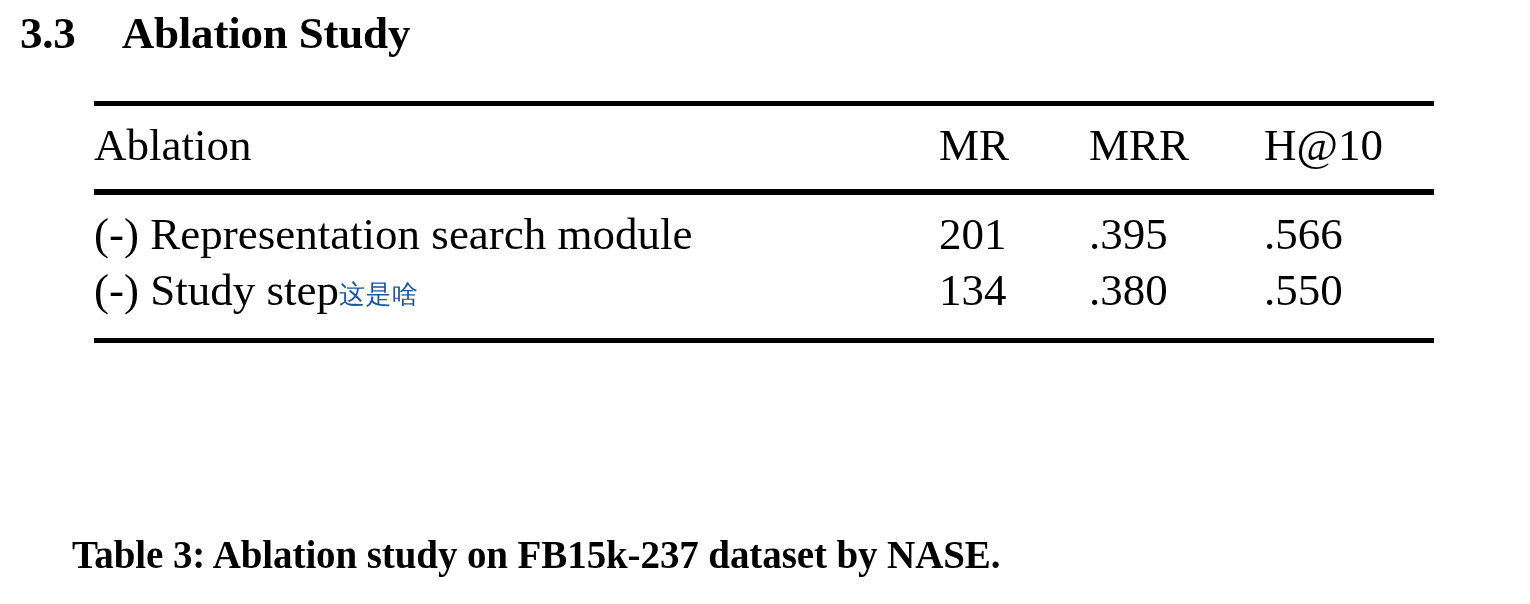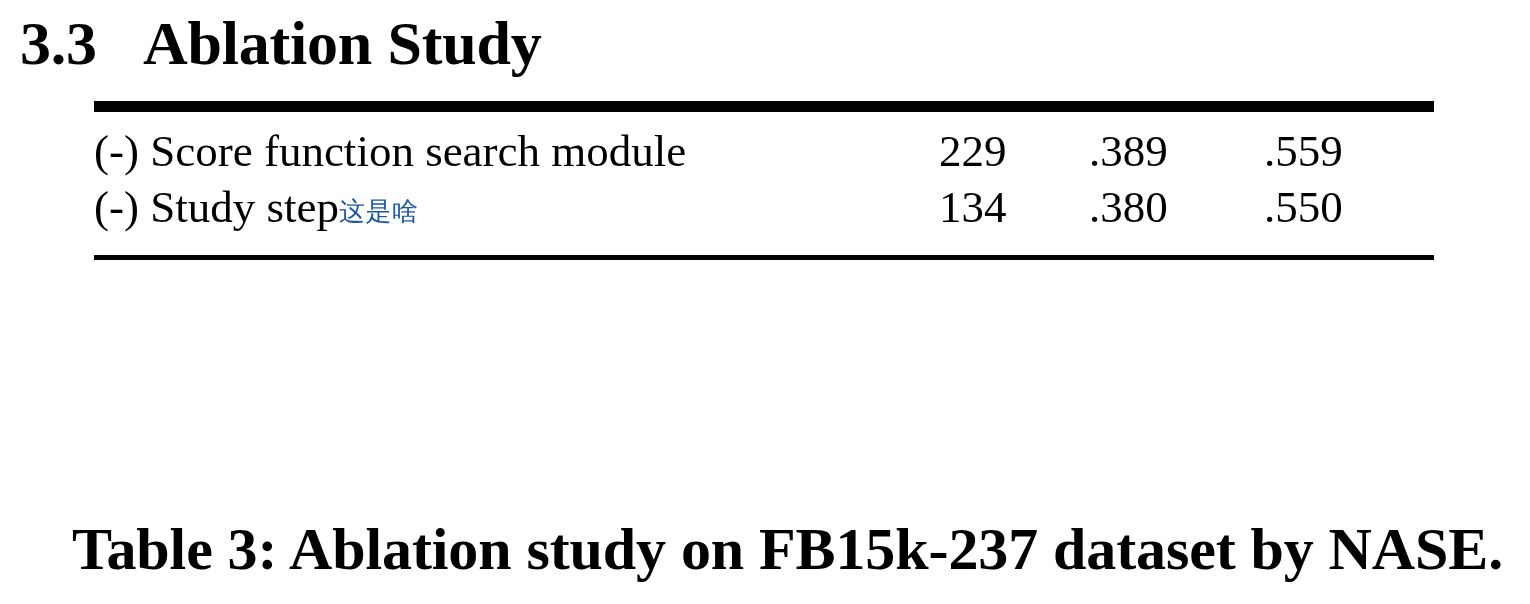--- a/index.html
+++ b/index.html
@@ -15,21 +15,21 @@
     font-family: "Liberation Serif", "DejaVu Serif", serif;
     color: #000000;
     -webkit-font-smoothing: antialiased;
   }
 
   
   #section-heading {
     position: absolute;
     left: 20px;
     top: 8px;
-    font-size: 62px;
+    font-size: 45px;
     font-weight: bold;
     line-height: 1.15;
     white-space: nowrap;
     letter-spacing: -0.2px;
   }
   #section-heading .sec-num {
     display: inline-block;
   }
   #section-heading .sec-title {
     display: inline-block;
@@ -100,63 +100,85 @@
     font-size: 26px;
     font-weight: normal;
     letter-spacing: 0.5px;
     vertical-align: 2px;
   }
 
   
   #table-caption {
     position: absolute;
     left: 72px;
-    top: 515px;
-    font-size: 60px;
+    top: 532px;
+    font-size: 39px;
     font-weight: bold;
     white-space: nowrap;
     letter-spacing: -0.1px;
   }
 </style>
 </head>
 <body>
 
 <div id="section-heading">
   <span class="sec-num">3.3</span><span class="sec-title">Ablation Study</span>
 </div>
 
 <div id="ablation-table">
 
   <div class="rule rule-thick"></div>
 
+  <table class="tbl">
+    <colgroup>
+      <col class="c-label">
+        <col class="c-mr">
+        <col class="c-mrr">
+        <col class="c-h10">
+    </colgroup>
+    <tbody>
+        <tr>
+          <td class="hdr-spacer-top" colspan="4"></td>
+        </tr>
+    <tr class="hdr-row">
+      <td>Ablation</td>
+      <td class="num">MR</td>
+      <td class="num">MRR</td>
+      <td class="num">H@10</td>
+    </tr>
+    <tr>
+          <td class="hdr-spacer-bot" colspan="4"></td>
+        </tr>
+  </tbody>
+    </table>
 
   <div class="rule rule-thin"></div>
 
 
   <div class="rule rule-thin"></div>
 
   <table class="tbl">
     <colgroup>
       <col class="c-label">
         <col class="c-mr">
         <col class="c-mrr">
         <col class="c-h10">
     </colgroup>
     <tbody>
         <tr>
           <td class="body-spacer-top" colspan="4"></td>
         </tr>
 
+    <tr class="body-row">
+      <td class="label-cell">(-) Representation search module</td>
+      <td class="num">201</td>
+      <td class="num">.395</td>
+      <td class="num">.566</td>
+    </tr>
 
-    <tr class="body-row">
-      <td class="label-cell">(-) Score function search module</td>
-      <td class="num">229</td>
-      <td class="num">.389</td>
-      <td class="num">.559</td>
-    </tr>
 
     <tr class="body-row">
       <td class="label-cell"><span>(-) Study step</span><span class="annotation">这是啥</span></td>
       <td class="num">134</td>
       <td class="num">.380</td>
       <td class="num">.550</td>
     </tr>
 
     <tr>
           <td class="body-spacer-bot" colspan="4"></td>

